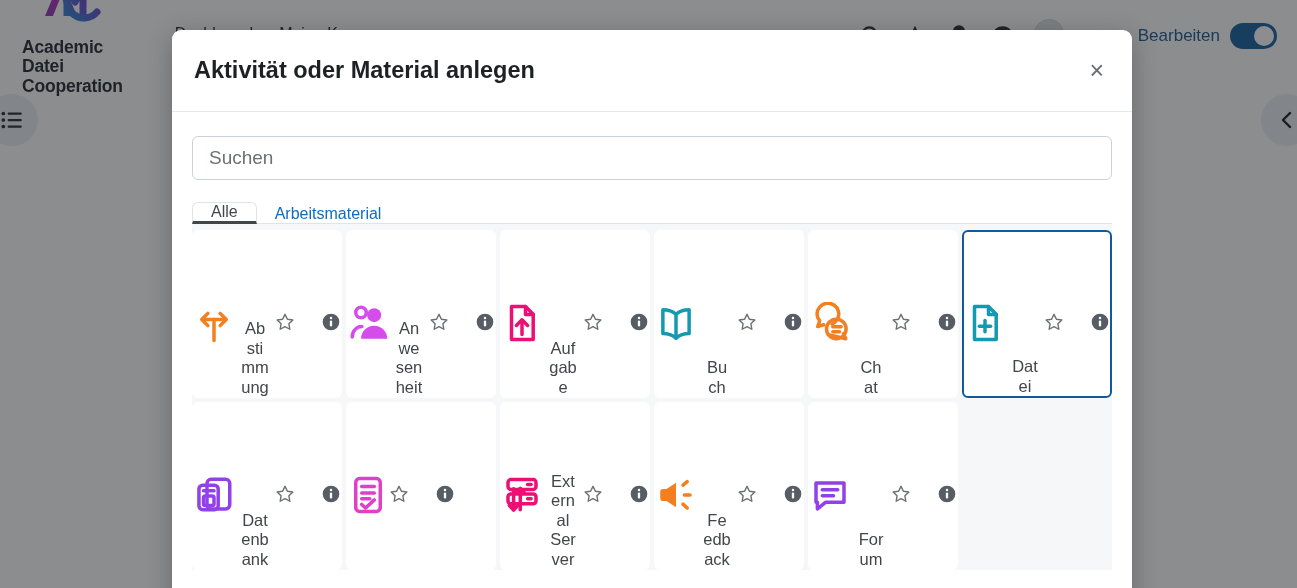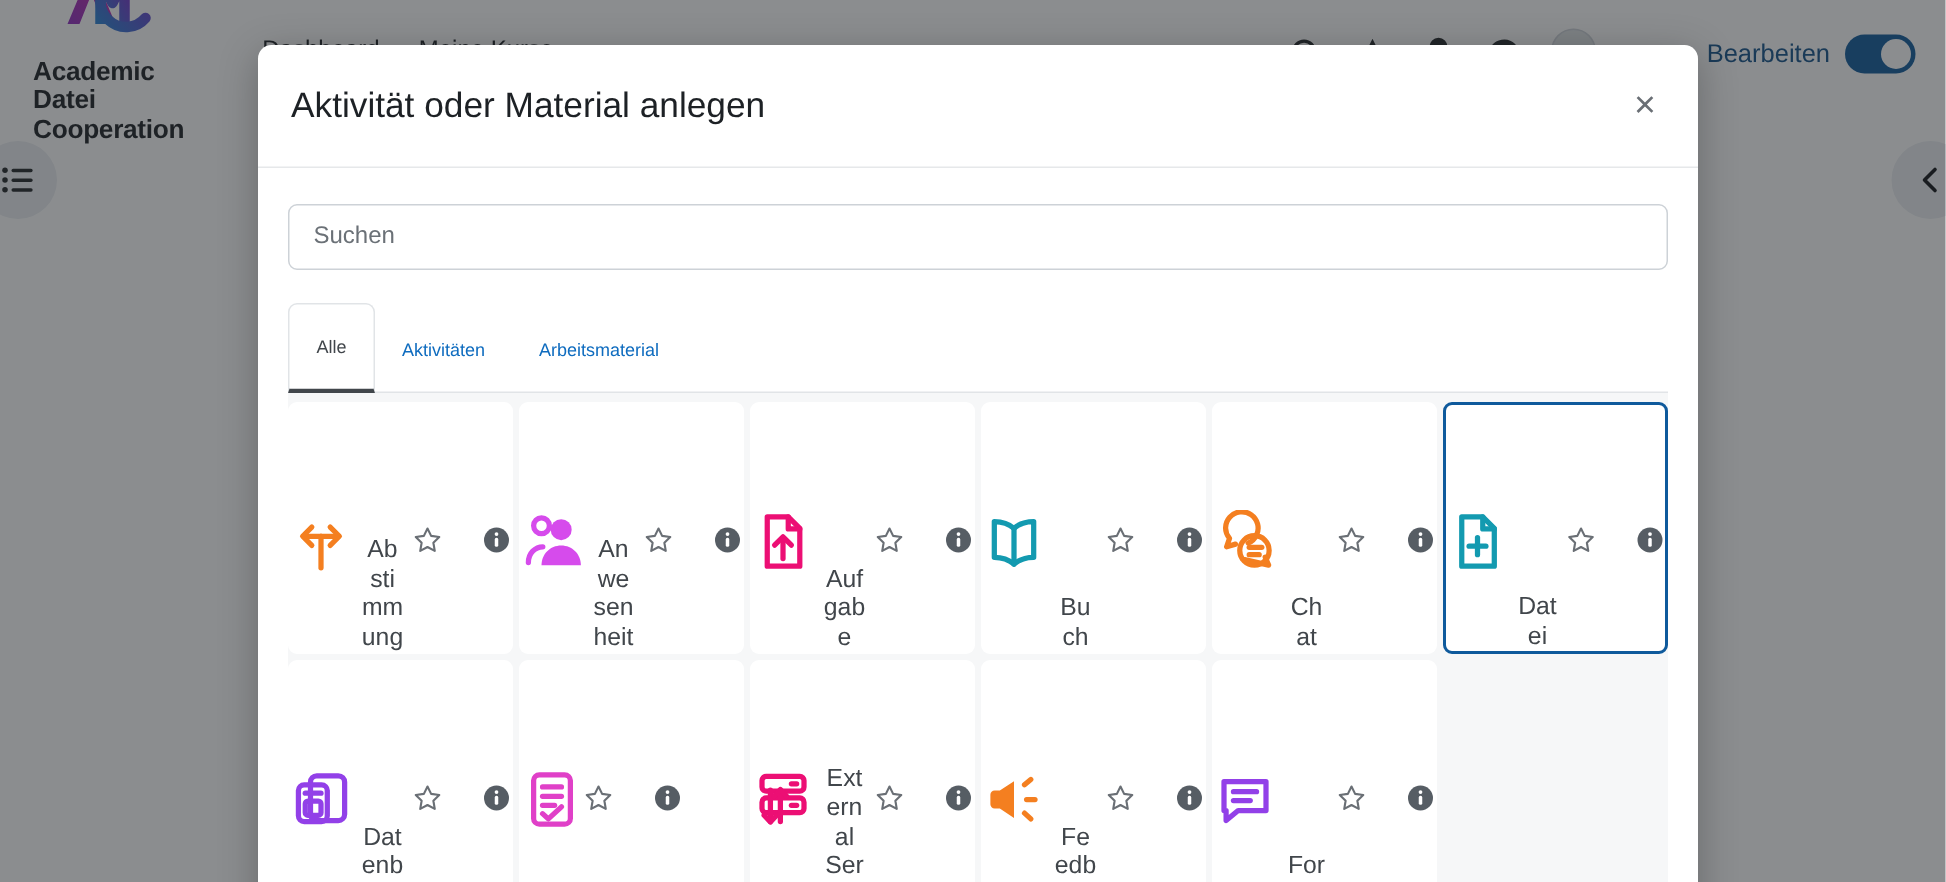--- a/index.html
+++ b/index.html
@@ -73,42 +73,42 @@
     position: absolute; left: 172px; top: 30px;
     width: 960px; height: 600px;
     background: #ffffff; border-radius: 9px;
     box-shadow: 0 6px 26px rgba(0,0,0,0.26);
     display: flex; flex-direction: column; overflow: hidden;
   }
   .modal-header {
     height: 82px; flex: none; display: flex; align-items: center;
     padding: 0 28px 0 22px; border-bottom: 1px solid #e6e8ea;
   }
-  .modal-title { font-size: 23.5px; font-weight: normal; color: #1d2125; }
+  .modal-title { font-size: 23.5px; font-weight: bold; color: #1d2125; }
   .modal-close {
     margin-left: auto; font-size: 25px; color: #6a6f75;
     line-height: 1; cursor: pointer; background: none; border: 0;
     font-family: "Liberation Sans", sans-serif;
   }
   .modal-body { padding: 24px 20px 0 20px; flex: 1; overflow: hidden; }
 
   .search-input {
     width: 100%; height: 44px; border: 1px solid #cdd2d7;
-    border-radius: 6px; padding: 4px 16px; font-size: 16px;
+    border-radius: 6px; padding: 4px 16px; font-size: 19px;
     color: #41464b; font-family: "Liberation Sans", sans-serif;
     outline: none; background: #fff;
   }
   .search-input::placeholder { color: #6b7177; }
 
   .tabs {
     display: flex; align-items: flex-end; margin-top: 22px;
     border-bottom: 1px solid #e1e4e7;
   }
   .tab {
-    padding: 21px 18px; font-size: 12px; color: #0f6cbf;
+    padding: 0 18px; font-size: 16px; color: #0f6cbf;
     cursor: pointer; background: none; border: 0;
     font-family: "Liberation Sans", sans-serif;
     border-top-left-radius: 6px; border-top-right-radius: 6px;
   }
   .tab.active {
     color: #41464b; background: #fff;
     border: 1px solid #e1e4e7; border-bottom: 3px solid #41464b;
     margin-bottom: -1px;
   }
 
@@ -220,21 +220,20 @@
   <div class="modal-header">
     <div class="modal-title">Aktivität oder Material anlegen</div>
     <button class="modal-close">×</button>
   </div>
 
   <div class="modal-body">
     <input class="search-input" type="text" placeholder="Suchen" style="">
 
     <div class="tabs">
       <button class="tab active">Alle</button>
-      <button class="tab">Aktivitäten</button>
       <button class="tab">Arbeitsmaterial</button>
     </div>
 
     <div class="grid" id="chooser-grid">
         <div class="chooser-card">
           <div class="card-icon">
             <svg width="42" height="42" viewBox="0 0 24 24">
               <path d="M12 22V10" fill="none" stroke="#f47f20" stroke-width="2" stroke-linecap="round" stroke-linejoin="round"></path>
               <path d="M12 10L5.5 10" fill="none" stroke="#f47f20" stroke-width="2" stroke-linecap="round" stroke-linejoin="round"></path>
               <path d="M12 10L18.5 10" fill="none" stroke="#f47f20" stroke-width="2" stroke-linecap="round" stroke-linejoin="round"></path>

